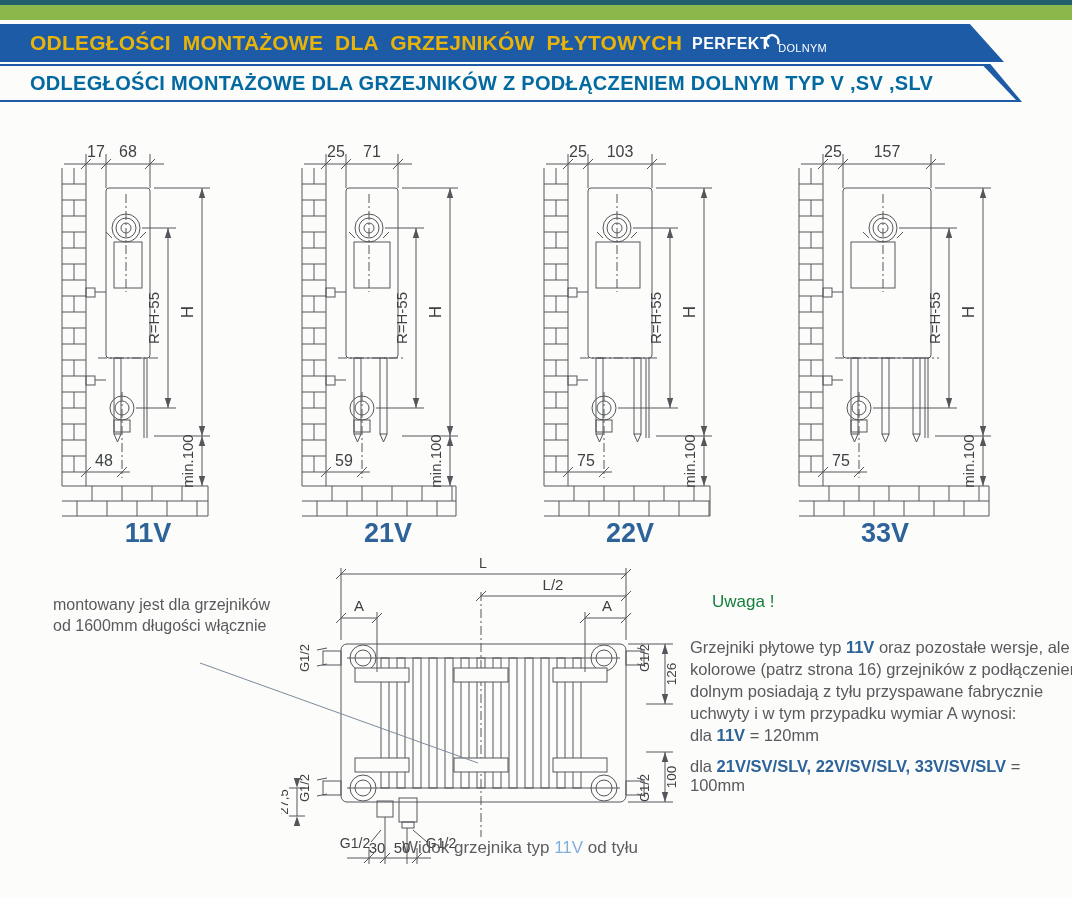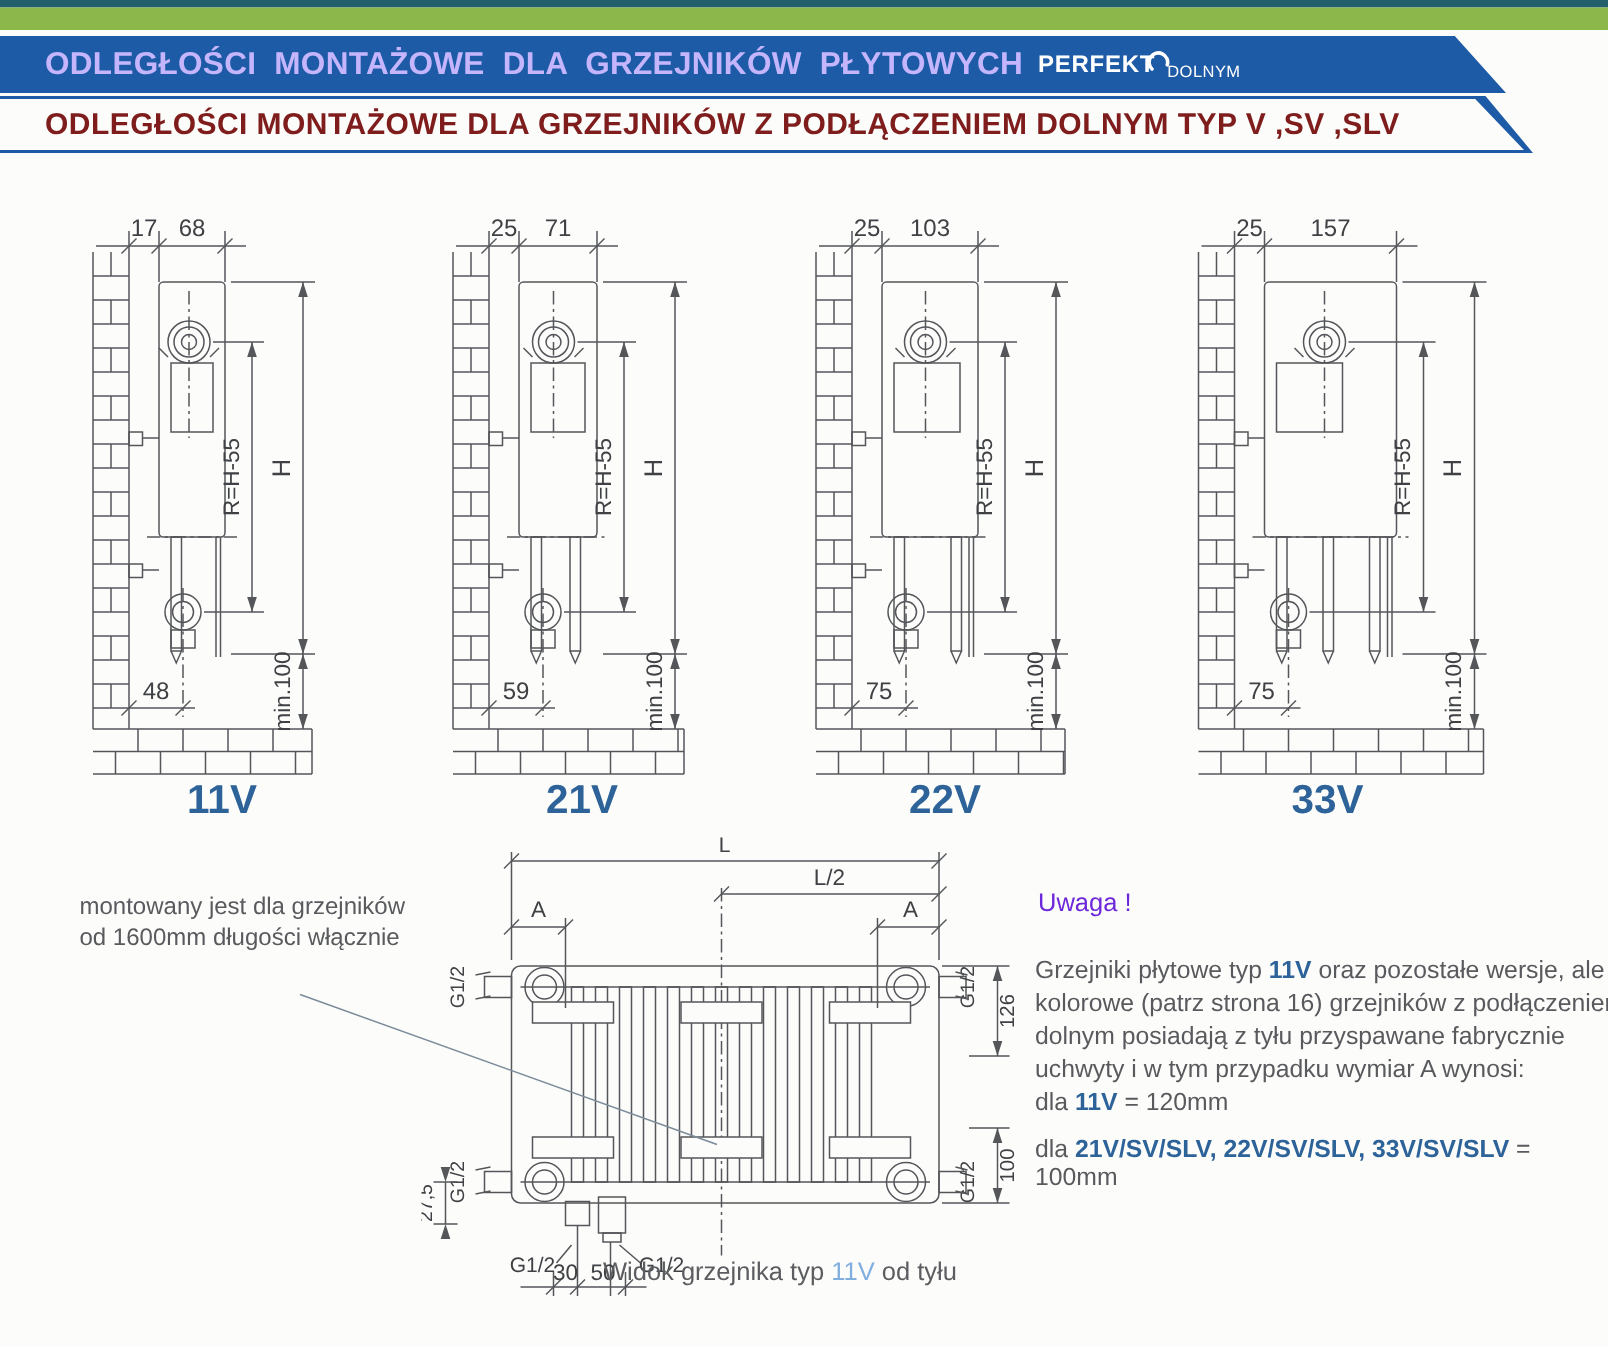--- a/index.html
+++ b/index.html
@@ -5,44 +5,44 @@
   html,body{margin:0;padding:0;background:#ffffff;}
   .page{position:relative;width:1072px;height:898px;background:#fcfcfb;overflow:hidden;
         font-family:"Liberation Sans",sans-serif;}
   
   .strip-dark{position:absolute;left:0;top:0;width:1072px;height:5px;background:#235e6d;}
   .strip-green{position:absolute;left:0;top:5px;width:1072px;height:15px;background:#8cb84b;}
   
   .banner-blue{position:absolute;left:0;top:24px;width:1004px;height:38px;background:#1d5ba6;
                clip-path:polygon(0 0,96.6% 0,100% 100%,0 100%);}
   .banner-blue .title{position:absolute;left:30px;top:0;height:38px;line-height:38px;
-        color:#c4b5fd;font-size:21px;font-weight:bold;word-spacing:6px;letter-spacing:.2px;white-space:nowrap;}
+        color:#eab308;font-size:21px;font-weight:bold;word-spacing:6px;letter-spacing:.2px;white-space:nowrap;}
   .brand-wrap{position:absolute;left:692px;top:0;height:38px;display:flex;align-items:flex-end;}
   .brand{color:#fff;font-size:16px;font-weight:bold;letter-spacing:.5px;line-height:36px;}
   .brand-swoosh{position:relative;top:-14px;margin-left:-5px;}
   .brand-sub{color:#fff;font-size:11px;margin-left:-3px;margin-bottom:8px;letter-spacing:.3px;}
   
   .banner-white-outer{position:absolute;left:0;top:64px;width:1022px;height:38px;background:#1d5ba6;
                clip-path:polygon(0 0,96.9% 0,100% 100%,0 100%);}
   .banner-white-inner{position:absolute;left:0;top:2px;width:1016px;height:34px;background:#fcfcfb;
                clip-path:polygon(0 0,96.8% 0,100% 100%,0 100%);}
   .banner-white-inner .subtitle{position:absolute;left:30px;top:0;height:34px;line-height:34px;
-        color:#7f1d1d;font-size:20px;font-weight:bold;letter-spacing:.3px;white-space:nowrap;}
+        color:#0369a1;font-size:20px;font-weight:bold;letter-spacing:.3px;white-space:nowrap;}
   
   .diag-col{position:absolute;top:142px;width:240px;}
   .diag-col svg{display:block;}
   .type-label{margin-top:-4px;text-align:center;color:#2d6399;font-size:27px;font-weight:bold;}
   svg text{font-family:"Liberation Sans",sans-serif;}
   
   .left-note{position:absolute;left:53px;top:594px;color:#595a5d;font-size:16px;line-height:21px;}
   .rear-svg{position:absolute;left:281px;top:552px;}
   .leader-svg{position:absolute;left:0;top:556px;pointer-events:none;}
   .caption{position:absolute;left:402px;top:838px;color:#5c5d60;font-size:17px;}
   .caption .hl{color:#80aede;}
-  .uwaga-title{position:absolute;left:692px;top:592px;color:#6d28d9;font-size:17px;}
+  .uwaga-title{position:absolute;left:712px;top:592px;color:#15803d;font-size:17px;}
   .uwaga-para{position:absolute;left:690px;top:636px;width:400px;color:#595a5d;font-size:16.5px;line-height:22px;}
   .uwaga-rule1{position:absolute;left:690px;top:726px;color:#595a5d;font-size:16.5px;}
   .uwaga-rule2{position:absolute;left:690px;top:757px;color:#595a5d;font-size:16.5px;}
   .bold-blue{color:#2d6399;font-weight:bold;}
 </style>
 </head>
 <body>
 
 <div class="page">
 

